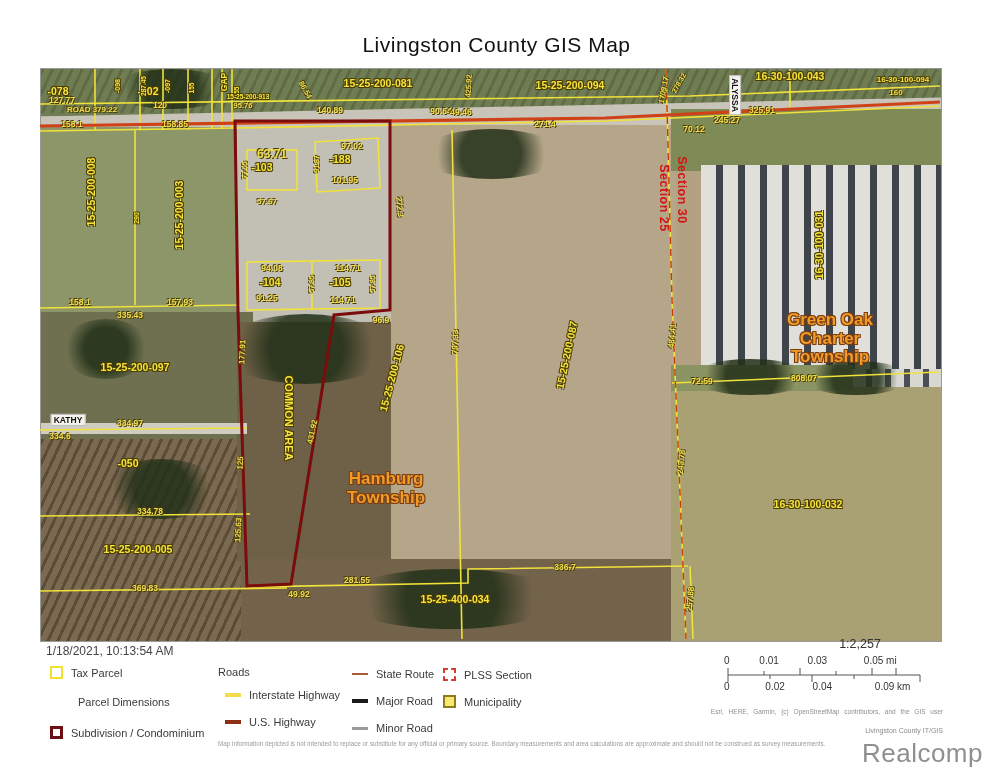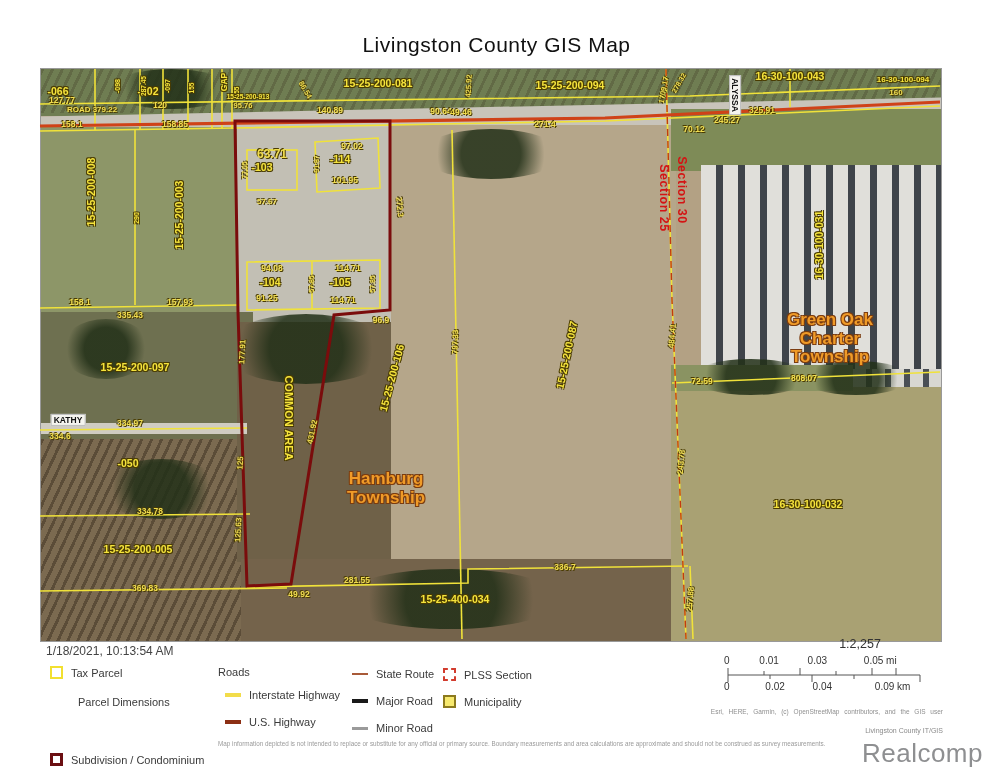--- a/index.html
+++ b/index.html
@@ -113,37 +113,37 @@
       <rect x="247" y="150" width="50" height="40"></rect>
       <path d="M315,142 L378,138 L380,188 L317,192 Z"></path>
       <path d="M247,262 L380,260 L380,308 L247,310 Z M312,261 L312,309"></path>
     </g>
     <path d="M666,69 L672,300 L686,639" stroke="#c23a10" stroke-width="1.4" stroke-dasharray="7 5" fill="none"></path>
     <path d="M40,126 L605,118 L940,102" stroke="#cf4218" stroke-width="3.2" fill="none"></path>
     <path d="M235,121 L390,121 L390,310 L334,315 L291,584 L247,586 L238,312 Z" stroke="#7a0c0c" stroke-width="3" fill="none"></path>
   </svg>
 
   <div id="label-layer">
-      <span class="mlabel parcel-label" style="left: 58px; top: 92px; transform: translate(-50%, -50%) rotate(0deg);">-066</span>
+      <span class="mlabel parcel-label" style="left: 58px; top: 92px; transform: translate(-50%, -50%) rotate(0deg);">-078</span>
       <span class="mlabel parcel-label" style="left: 148px; top: 92px; transform: translate(-50%, -50%) rotate(0deg);">-002</span>
       <span class="mlabel parcel-label" style="left: 118px; top: 86px; font-size: 7px; transform: translate(-50%, -50%) rotate(-90deg);">-098</span>
       <span class="mlabel parcel-label" style="left: 144px; top: 86px; font-size: 6.5px; transform: translate(-50%, -50%) rotate(-90deg);">287.45</span>
       <span class="mlabel parcel-label" style="left: 168px; top: 86px; font-size: 7px; transform: translate(-50%, -50%) rotate(-90deg);">-097</span>
       <span class="mlabel parcel-label" style="left: 192px; top: 88px; font-size: 6.5px; transform: translate(-50%, -50%) rotate(-90deg);">155</span>
       <span class="mlabel parcel-label" style="left: 224px; top: 82px; font-size: 8.5px; transform: translate(-50%, -50%) rotate(-90deg);">GAP</span>
       <span class="mlabel parcel-label" style="left: 237px; top: 92px; font-size: 6.5px; transform: translate(-50%, -50%) rotate(-90deg);">155</span>
       <span class="mlabel parcel-label" style="left: 248px; top: 97px; font-size: 6.5px; transform: translate(-50%, -50%) rotate(0deg);">15-25-200-913</span>
       <span class="mlabel parcel-label" style="left: 360px; top: 84px; transform: translate(-50%, -50%) rotate(0deg); padding-left: 36px;">15-25-200-081</span>
       <span class="mlabel parcel-label" style="left: 570px; top: 86px; transform: translate(-50%, -50%) rotate(0deg);">15-25-200-094</span>
       <span class="mlabel parcel-label" style="left: 790px; top: 77px; transform: translate(-50%, -50%) rotate(0deg);">16-30-100-043</span>
       <span class="mlabel parcel-label" style="left: 903px; top: 80px; font-size: 8px; transform: translate(-50%, -50%) rotate(0deg);">16-30-100-094</span>
       <span class="mlabel parcel-label" style="left: 92px; top: 192px; transform: translate(-50%, -50%) rotate(-90deg);">15-25-200-008</span>
       <span class="mlabel parcel-label" style="left: 137px; top: 218px; font-size: 7px; transform: translate(-50%, -50%) rotate(-90deg);">290</span>
       <span class="mlabel parcel-label" style="left: 180px; top: 215px; transform: translate(-50%, -50%) rotate(-90deg);">15-25-200-003</span>
-      <span class="mlabel parcel-label" style="left: 340px; top: 160px; transform: translate(-50%, -50%) rotate(0deg);">-114</span>
+      <span class="mlabel parcel-label" style="left: 340px; top: 160px; transform: translate(-50%, -50%) rotate(0deg);">-188</span>
       <span class="mlabel parcel-label" style="left: 262px; top: 168px; transform: translate(-50%, -50%) rotate(0deg);">-103</span>
       <span class="mlabel parcel-label" style="left: 270px; top: 283px; transform: translate(-50%, -50%) rotate(0deg);">-104</span>
       <span class="mlabel parcel-label" style="left: 340px; top: 283px; transform: translate(-50%, -50%) rotate(0deg);">-105</span>
       <span class="mlabel parcel-label" style="left: 135px; top: 368px; transform: translate(-50%, -50%) rotate(0deg);">15-25-200-097</span>
       <span class="mlabel parcel-label" style="left: 128px; top: 464px; transform: translate(-50%, -50%) rotate(0deg);">-050</span>
       <span class="mlabel parcel-label" style="left: 138px; top: 550px; transform: translate(-50%, -50%) rotate(0deg);">15-25-200-005</span>
       <span class="mlabel parcel-label" style="left: 455px; top: 600px; transform: translate(-50%, -50%) rotate(0deg);">15-25-400-034</span>
       <span class="mlabel parcel-label" style="left: 288px; top: 418px; font-size: 11px; transform: translate(-50%, -50%) rotate(90deg);">COMMON AREA</span>
       <span class="mlabel parcel-label" style="left: 392px; top: 378px; transform: translate(-50%, -50%) rotate(-75deg);">15-25-200-106</span>
       <span class="mlabel parcel-label" style="left: 567px; top: 355px; transform: translate(-50%, -50%) rotate(-78deg);">15-25-200-087</span>
@@ -214,21 +214,21 @@
 
   <div id="timestamp" class="foot-text">1/18/2021, 10:13:54 AM</div>
 
   <div class="leg-item" style="left:50px;top:666px;">
     <span class="swatch sw-tax"></span>
     <span>Tax Parcel</span>
   </div>
   <div class="leg-item" style="left:78px;top:696px;">
     <span>Parcel Dimensions</span>
   </div>
-  <div class="leg-item" style="left:50px;top:753px;">
+  <div class="leg-item" style="left:50px;top:726px;">
     <span class="swatch sw-sub"></span>
     <span>Subdivision / Condominium</span>
   </div>
 
   <div id="roads-header" style="left:218px;top:666px;">Roads</div>
   <div class="leg-item" style="left:225px;top:689px;">
     <span class="lineswatch ln-interstate"></span>
     <span>Interstate Highway</span>
   </div>
   <div class="leg-item" style="left:225px;top:716px;">

